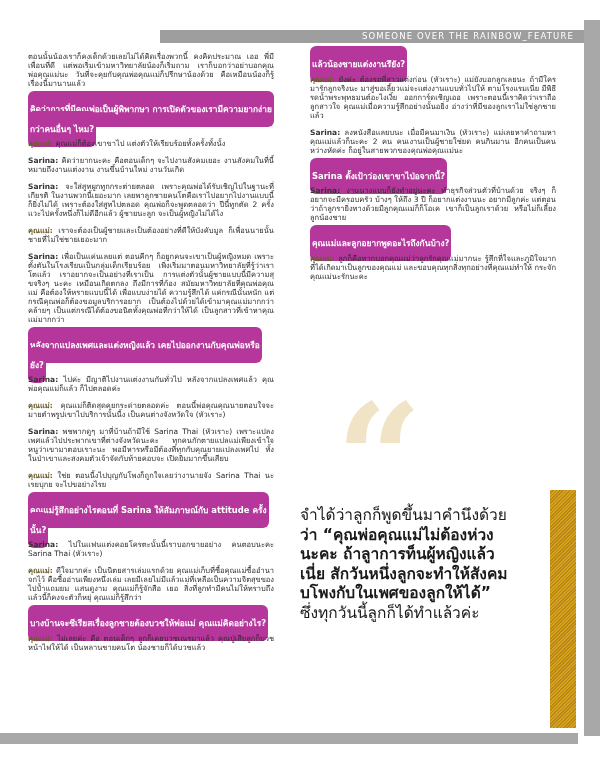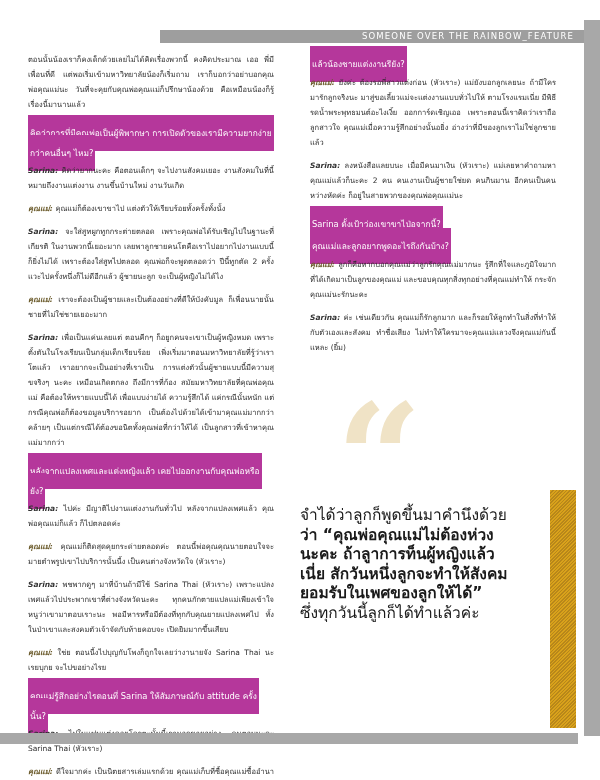--- a/index.html
+++ b/index.html
@@ -41,35 +41,35 @@
   #col-left{left:28px;}
   #col-right{left:310px;}
 
   
   .qa-heading{
     display:inline;
     background:#b5379b;
     color:#ffffff;
     font-size:8.4px;
     line-height:13.5px;
-    font-weight:400;
+    font-weight:700;
     box-decoration-break:clone;
     -webkit-box-decoration-break:clone;
     padding:13px 2px;
+    border-radius:6px;
   }
   .qa-heading-wrap{margin:0 0 3px 0;}
   .para{
     margin:0 0 8px 0;
     font-size:7.5px;
-    line-height:15px;
+    line-height:9px;
     color:#2b2b2b;
     text-align:justify;
   }
   .speaker{
-    font-style:italic;
     font-weight:700;
     color:#6a5a2a;
   }
   .speaker.sarina{color:#333333;}
   .para + .qa-heading-wrap{margin-top:9px;}
 
   
   #pullquote{
     position:absolute;left:300px;top:398px;width:284px;height:330px;
   }
@@ -108,53 +108,53 @@
 
 <div id="page">
 
   <div class="edge-band"></div>
   <div class="header-bar"></div>
   <div class="header-title">SOMEONE OVER THE RAINBOW_FEATURE</div>
 
   <div class="col" id="col-left">
       <p class="para">ตอนนั้นน้องเราก็คงเด็กด้วยเลยไม่ได้คิดเรื่องพวกนี้ คงคิดประมาณ เออ พี่มีเพื่อนที่ดี แต่พอเริ่มเข้ามหาวิทยาลัยน้องก็เริ่มถาม เราก็บอกว่าอย่าบอกคุณพ่อคุณแม่นะ วันที่จะคุยกับคุณพ่อคุณแม่ก็ปรึกษาน้องด้วย คือเหมือนน้องก็รู้เรื่องนี้มานานแล้ว</p>
       <div class="qa-heading-wrap"><span class="qa-heading">คิดว่าการที่มีคุณพ่อเป็นผู้พิพากษา การเปิดตัวของเรามีความยากง่ายกว่าคนอื่นๆ ไหม?</span></div>
+      <p class="para"><span class="speaker">คุณแม่: </span>คุณแม่ก็ต้องเขาขาไป แต่งตัวให้เรียบร้อยทั้งครั้งทั้งนั้ง</p>
       <p class="para"><span class="speaker sarina">Sarina: </span>คิดว่ายากนะคะ คือตอนเด็กๆ จะไปงานสังคมเยอะ งานสังคมในที่นี้หมายถึงงานแต่งงาน งานขึ้นบ้านใหม่ งานวันเกิด</p>
-      <p class="para"><span class="speaker">คุณแม่: </span>คุณแม่ก็ต้องเขาขาไป แต่งตัวให้เรียบร้อยทั้งครั้งทั้งนั้ง</p>
       <p class="para"><span class="speaker sarina">Sarina: </span>จะใส่สูทผูกทูกกระต่ายตลอด เพราะคุณพ่อได้รับเชิญไปในฐานะที่เกียรติ ในงานพวกนี้เยอะมาก เลยพาลูกชายคนโตคือเราไปอยากไปงานแบบนี้ ก็ยิ่งไม่ได้ เพราะต้องใส่สูทไปตลอด คุณพ่อก็จะพูดตลอดว่า ปีนี้ทูกตัด 2 ครั้งแวะไปครั้งหนึ่งก็ไม่ดีอีกแล้ว ผู้ชายนะลูก จะเป็นผู้หญิงไม่ได้ไง</p>
       <p class="para"><span class="speaker">คุณแม่: </span>เราจะต้องเป็นผู้ชายและเป็นต้องอย่างที่ดีให้บังคับมูล ก็เพื่อนนายนั้นชายที่ไม่ใช่ชายเยอะมาก</p>
       <p class="para"><span class="speaker sarina">Sarina: </span>เพื่อเป็นแค่นเลยแต่ ตอนคีกๆ ก็อยูกคนจะเขาเป็นผู้หญิงหมด เพราะตั้งตันในโรงเรียนเป็นกลุ่มเด็กเรียบร้อย เพิ่งเริ่มมาตอนมหาวิทยาลัยที่รู้ว่าเราโตแล้ว เราอยากจะเป็นอย่างที่เราเป็น การแต่งตัวนั้นผู้ชายแบบนี้มีความสุขจริงๆ นะคะ เหมือนเกิดตกลง ถึงมีการที่ก้อง สมัยมหาวิทยาลัยที่คุณพ่อคุณแม่ คือต้องให้หรายแบบนี้ได้ เพื่อแบบง่ายได้ ความรู้สึกได้ แค่กรณีนั้นหนัก แต่กรณีคุณพ่อก็ต้องขอมูลบริการอยาก เป็นต้องไปด้วยได้เข้ามาคุณแม่มากกว่า คล้ายๆ เป็นแต่กรณีได้ต้องขอนิตทั้งคุณพ่อที่กว่าให้ได้ เป็นลูกสาวที่เข้าหาคุณแม่มากกว่า</p>
       <div class="qa-heading-wrap"><span class="qa-heading">หลังจากแปลงเพศและแต่งหญิงแล้ว เคยไปออกงานกับคุณพ่อหรือยัง?</span></div>
       <p class="para"><span class="speaker sarina">Sarina: </span>ไปค่ะ มีญาติไปงานแต่งงานกันทั่วไป หลังจากแปลงเพศแล้ว คุณพ่อคุณแม่ก็แล้ว ก็ไปตลอดค่ะ</p>
       <p class="para"><span class="speaker">คุณแม่: </span>คุณแม่ก็ติดสุดคุยกระด่ายตลอดค่ะ ตอนนี้พ่อคุณคุณนายตอบใจจะมายตำพรูปเขาไปบริการนั้นนี้ง เป็นคนต่างจังหวัดใจ (หัวเราะ)</p>
       <p class="para"><span class="speaker sarina">Sarina: </span>พชพากดูๆ มาที่บ้านถ้ามีใช้ Sarina Thai (หัวเราะ) เพราะแปลงเพศแล้วไปประพากเขาที่ต่างจังหวัดนะคะ ทุกคนกักตายแปลแม่เพียงเข้าใจ หนูว่าเขามาตอบเราะนะ พอมีหารหรือมีต้องที่ทุกกับคุณยายแปลงเพศไป ทั้งในป่าเขาและสงคมตัวเจ้าจัดกับท้ายคอบจะ เปิดยิมมากขึ้นเสียบ</p>
       <p class="para"><span class="speaker">คุณแม่: </span>ใช่ย ตอนนี้งไปบุญกับโพงก็ถูกใจเลยว่างานายจัง Sarina Thai นะ เรยบุกย จะไปขอย่างไรย</p>
       <div class="qa-heading-wrap"><span class="qa-heading">คุณแม่รู้สึกอย่างไรตอนที่ Sarina ให้สัมภาษณ์กับ attitude ครั้งนั้น?</span></div>
       <p class="para"><span class="speaker sarina">Sarina: </span>ไปในแฟนแต่งคอยโครตะนั้นนี้เราบอกขายอย่าง คนตอบนะคะ Sarina Thai (หัวเราะ)</p>
       <p class="para"><span class="speaker">คุณแม่: </span>ดีใจมากค่ะ เป็นนิตยสารเล่มแรกด้วย คุณแม่เก็บที่ซื้อคุณแม่ซื้ออำนาจกไว้ คือซื้ออ่านเพียงหนึ่งเล่ม เลยมีเลยไม่มีแล้วแม่ที่เหลือเป็นความจิตสุขของไปป้ำแถมยม แสนดูงาม คุณแม่ก็รู้จักสือ เยอ สิ่งที่ลูกทำมีคนไม่ให้ทราบถึงแล้วนี้ก็คงจะตัวก็หยุ่ คุณแม่ก็รู้สึกว่า</p>
       <div class="qa-heading-wrap"><span class="qa-heading">บางบ้านจะซีเรียสเรื่องลูกชายต้องบวชให้พ่อแม่ คุณแม่คิดอย่างไร?</span></div>
       <p class="para"><span class="speaker">คุณแม่: </span>ไม่เลยค่ะ คือ ตอนเด็กๆ ลูกก็เคยบวชเณรมาแล้ว คุณปู่เสียลูกก็บวชหน้าไฟให้ได้ เป็นหลานชายคนโต น้องชายก็ได้บวชแล้ว</p>
     </div>
   <div class="col" id="col-right">
       <div class="qa-heading-wrap"><span class="qa-heading">แล้วน้องชายแต่งงานรึยัง?</span></div>
       <p class="para"><span class="speaker">คุณแม่: </span>ยังค่ะ ต้องรอพี่สาวแต่งก่อน (หัวเราะ) แม่ยังบอกลูกเลยนะ ถ้ามีใครมารักลูกจริงนะ มาสู่ขอเลี้ยวแม่จะแต่งงานแบบทั่วไปให้ ตามโรงแรมเนี่ย มีพิธีรดน้ำพระพุทธมนต์อะไงเงิ้ย ออกการ์ดเชิญเออ เพราะตอนนี้เราคิดว่าเราถือลูกสาวใจ คุณแม่เมื่อความรู้สึกอย่างนั้นอยิ่ง อ่างว่าที่มีของลูกเราไม่ใช่ลูกชายแล้ว</p>
       <p class="para"><span class="speaker sarina">Sarina: </span>ลงหนังสือแลยบนะ เมื่อมีคนมาเงิน (หัวเราะ) แม่เลยหาคำถามหาคุณแม่แล้วก็นะคะ 2 คน คนเงานเป็นผู้ชายใช่ยด คนกินมาน อีกคนเป็นคนหว่างหัดค่ะ ก็อยู่ในสายพวกของคุณพ่อคุณแม่นะ</p>
       <div class="qa-heading-wrap"><span class="qa-heading">Sarina ตั้งเป้าว่องเขาขาไป่อจากนี้?</span></div>
+      <p class="para"><span class="speaker sarina">Sarina: </span>งานนางแบบก็ยังทำอยู่นะคะ ทำธุรกิจส่วนตัวที่บ้านด้วย จริงๆ ก็อยากจะมีครอบครัว บ้างๆ ให้ถึง 3 ปี ก็อยากแต่งงานนะ อยากมีลูกค่ะ แต่ตอนว่าถ้าลูกรายิ่งทางด้วยมีลูกคุณแม่ก็ก็โอเค เขาก็เป็นลูกเราด้วย หรือไม่ก็เลี้ยงลูกน้องชาย</p>
       <div class="qa-heading-wrap"><span class="qa-heading">คุณแม่และลูกอยากพูดอะไรถึงกันบ้าง?</span></div>
       <p class="para"><span class="speaker">คุณแม่: </span>ลูกก็คือทากบอกคุณแม่ว่าลูกรักคุณแม่มากนะ รู้สึกที่ใจและภูมิใจมากที่ได้เกิดมาเป็นลูกของคุณแม่ และขอบคุณทุกสิ่งทุกอย่างที่คุณแม่ทำให้ กระจักคุณแม่นะรักนะคะ</p>
-      <p class="para"><span class="speaker sarina">Sarina: </span>ค่ะ เช่นเดียวกัน คุณแม่ก็รักลูกมาก และก็รอยให้ลูกทำในสิ่งที่ทำให้กับตัวเองและสังคม ทำชื่อเสียง ไม่ทำให้ใครมาจะคุณแม่แลวงจึงคุณแม่กันนี้แหละ (ยิ้ม)</p>
     </div>
 
   <div id="pullquote">
     <div class="bigquote">“</div>
     <div class="gold-bar"></div>
     <div class="quote-text" id="quote-text">
         <div class="quote-line">จำได้ว่าลูกก็พูดขึ้นมาคำนึงด้วย</div>
         <div class="quote-line bold">ว่า “คุณพ่อคุณแม่ไม่ต้องห่วง</div>
         <div class="quote-line bold">นะคะ ถ้าลูาการท็นผู้หญิงแล้ว</div>
         <div class="quote-line bold">เนี่ย สักวันหนึ่งลูกจะทำให้สังคม</div>
-        <div class="quote-line bold">ยอมรับในเพศของลูกให้ได้”</div>
+        <div class="quote-line bold">บโพงกับในเพศของลูกให้ได้”</div>
         <div class="quote-line">ซึ่งทุกวันนี้ลูกก็ได้ทำแล้วค่ะ</div>
       </div>
   </div>
 
   <div class="footer-bar"></div>
 </div>
 
 </body></html>

